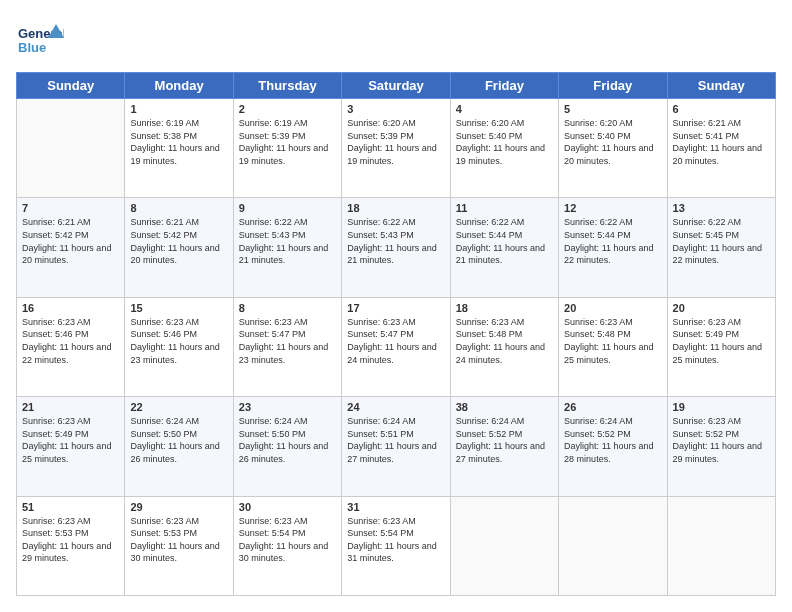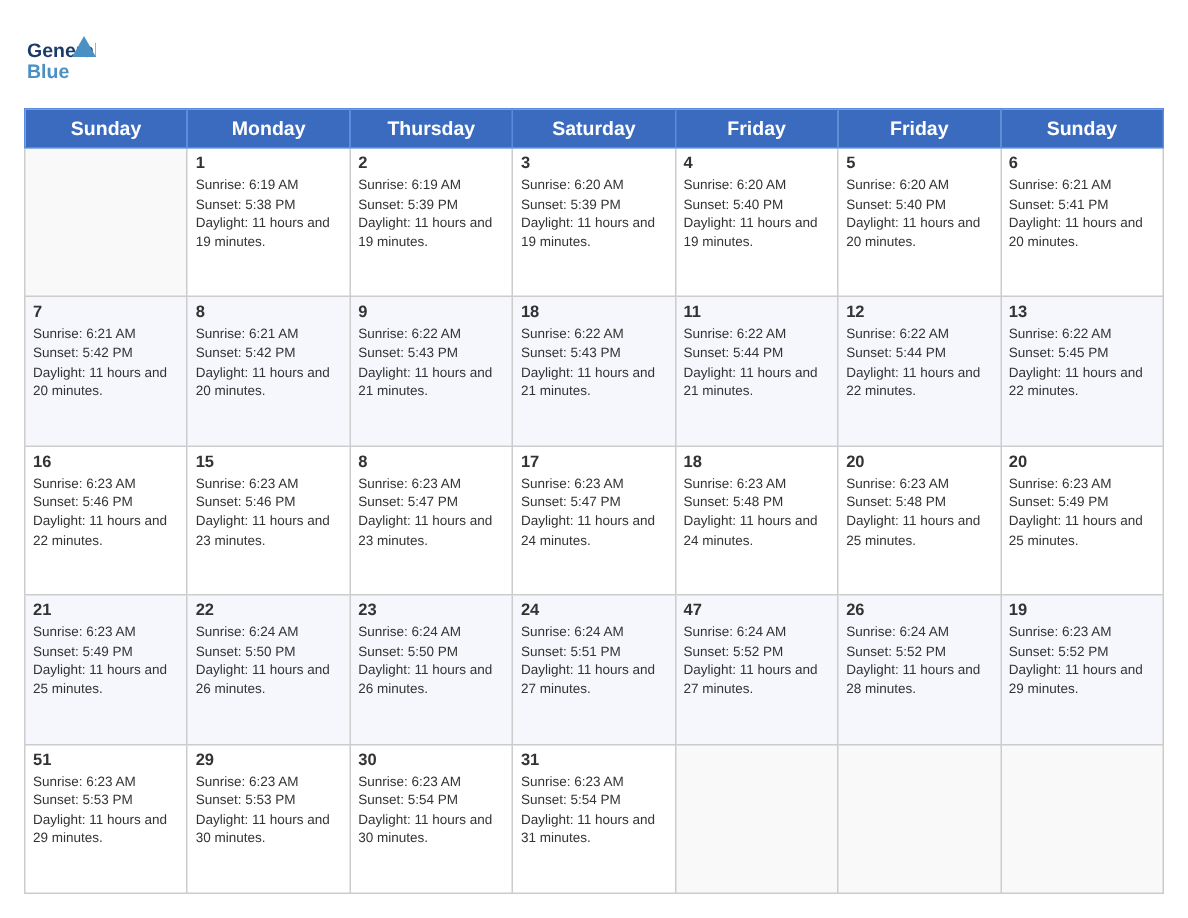--- a/index.html
+++ b/index.html
@@ -258,21 +258,21 @@
 Sunset: 5:50 PM
 Daylight: 11 hours and 26 minutes.</div>
           </td>
           <td>
             <span class="day-num">24</span>
             <div class="day-info" style="white-space: pre-line;">Sunrise: 6:24 AM
 Sunset: 5:51 PM
 Daylight: 11 hours and 27 minutes.</div>
           </td>
           <td>
-            <span class="day-num">47</span>
+            <span class="day-num">38</span>
             <div class="day-info" style="white-space: pre-line;">Sunrise: 6:24 AM
 Sunset: 5:52 PM
 Daylight: 11 hours and 27 minutes.</div>
           </td>
           <td>
             <span class="day-num">26</span>
             <div class="day-info" style="white-space: pre-line;">Sunrise: 6:24 AM
 Sunset: 5:52 PM
 Daylight: 11 hours and 28 minutes.</div>
           </td>

